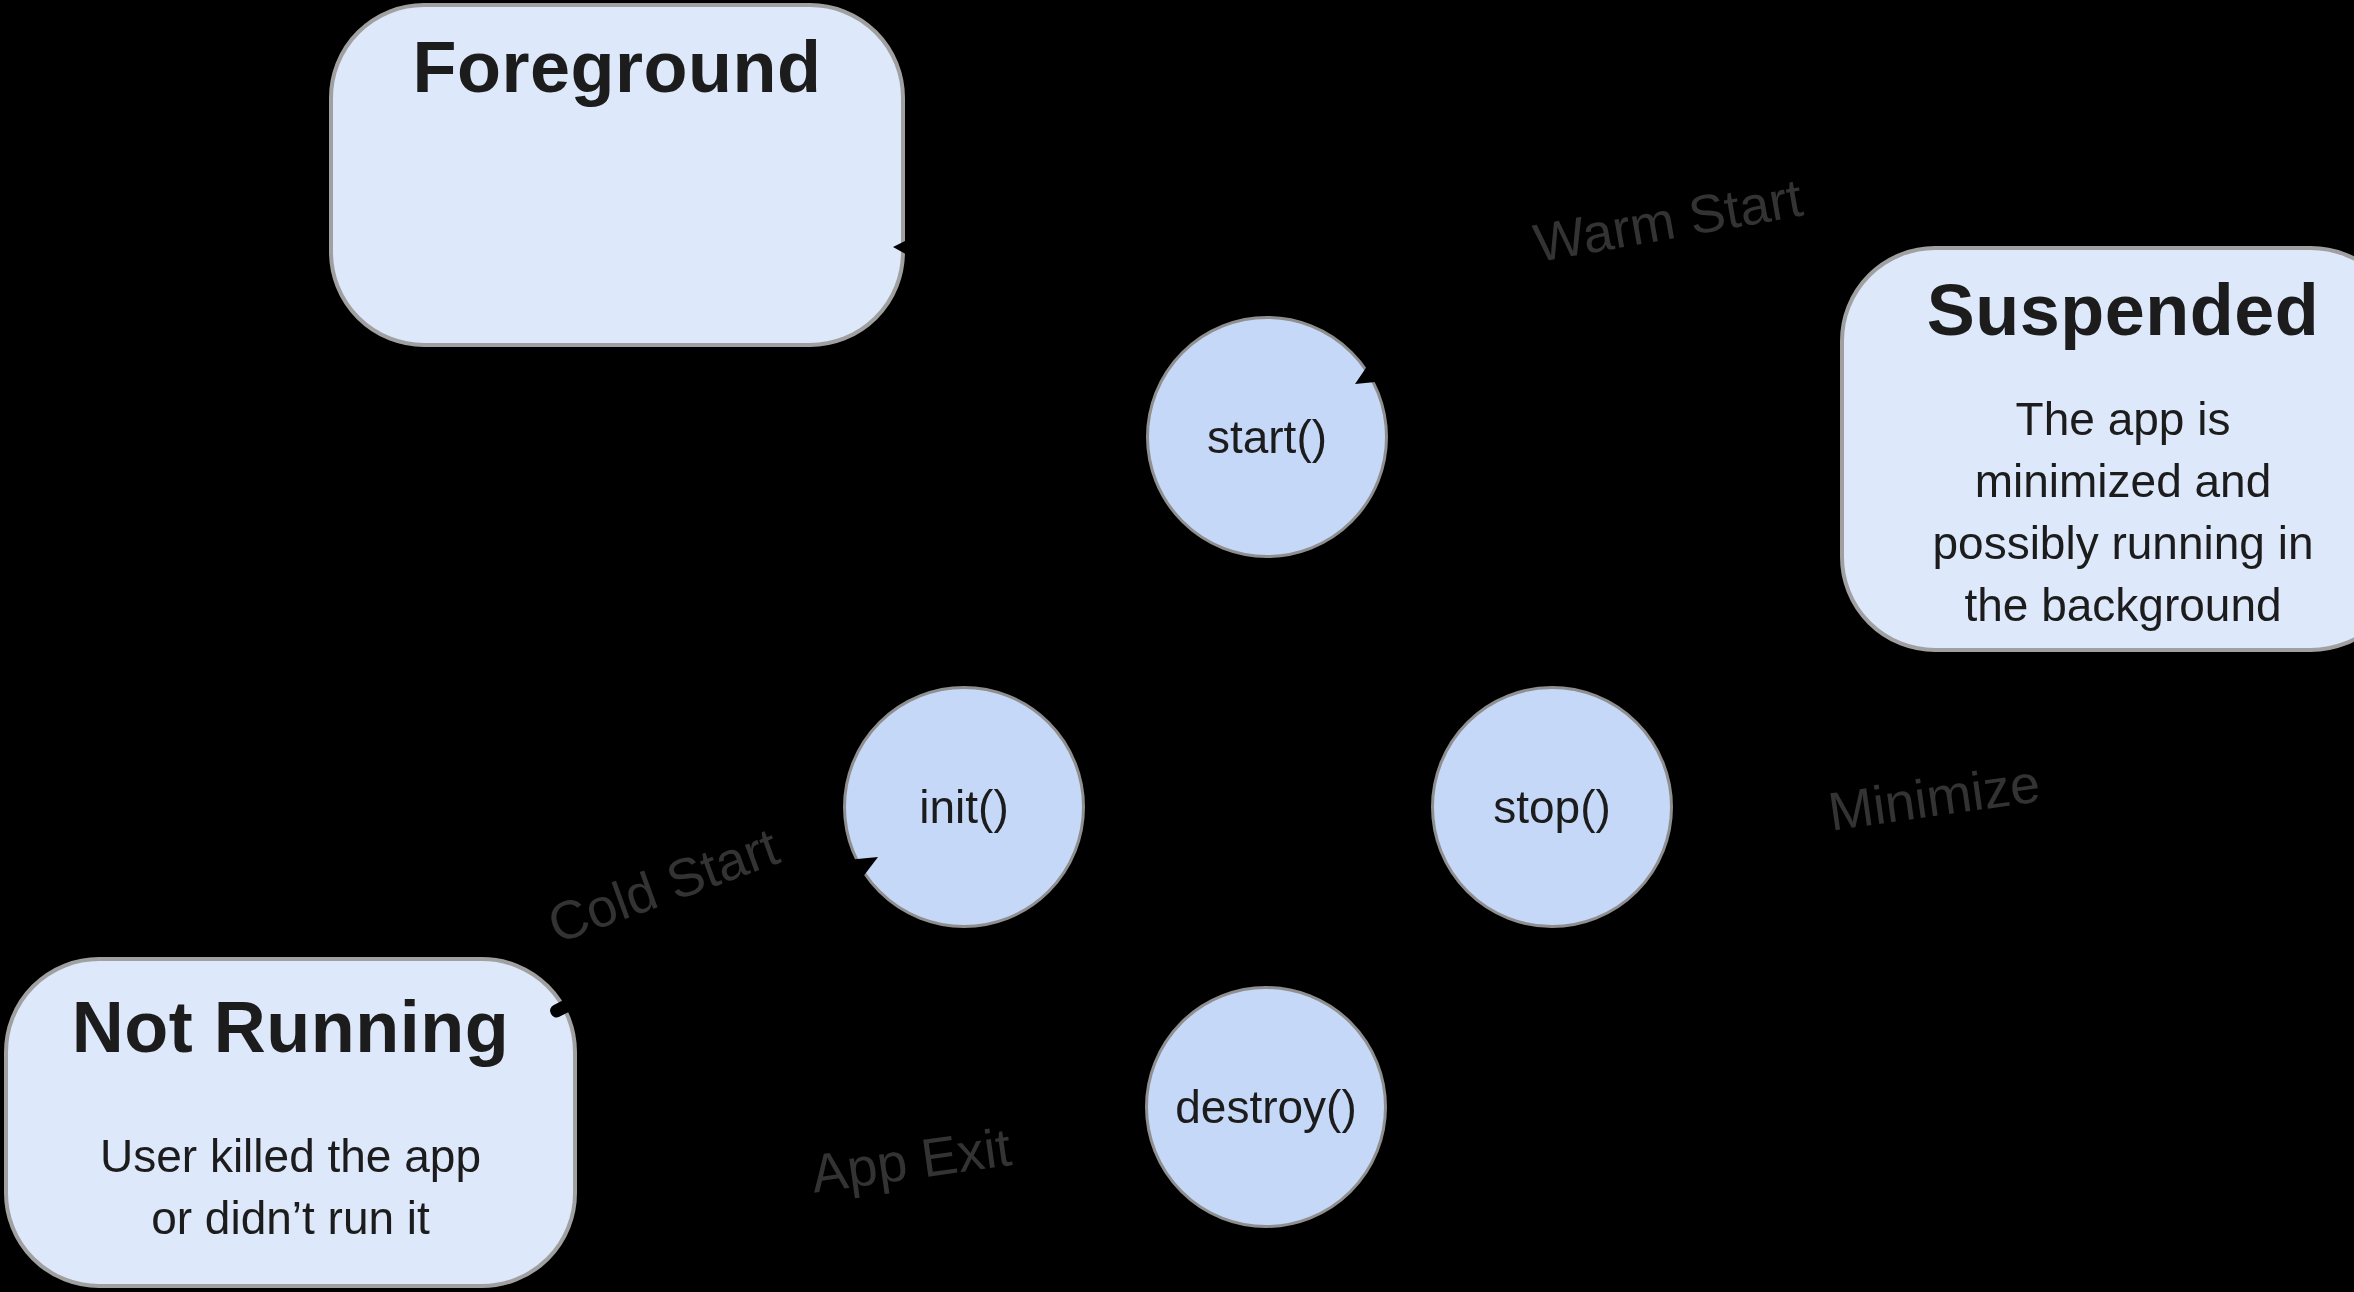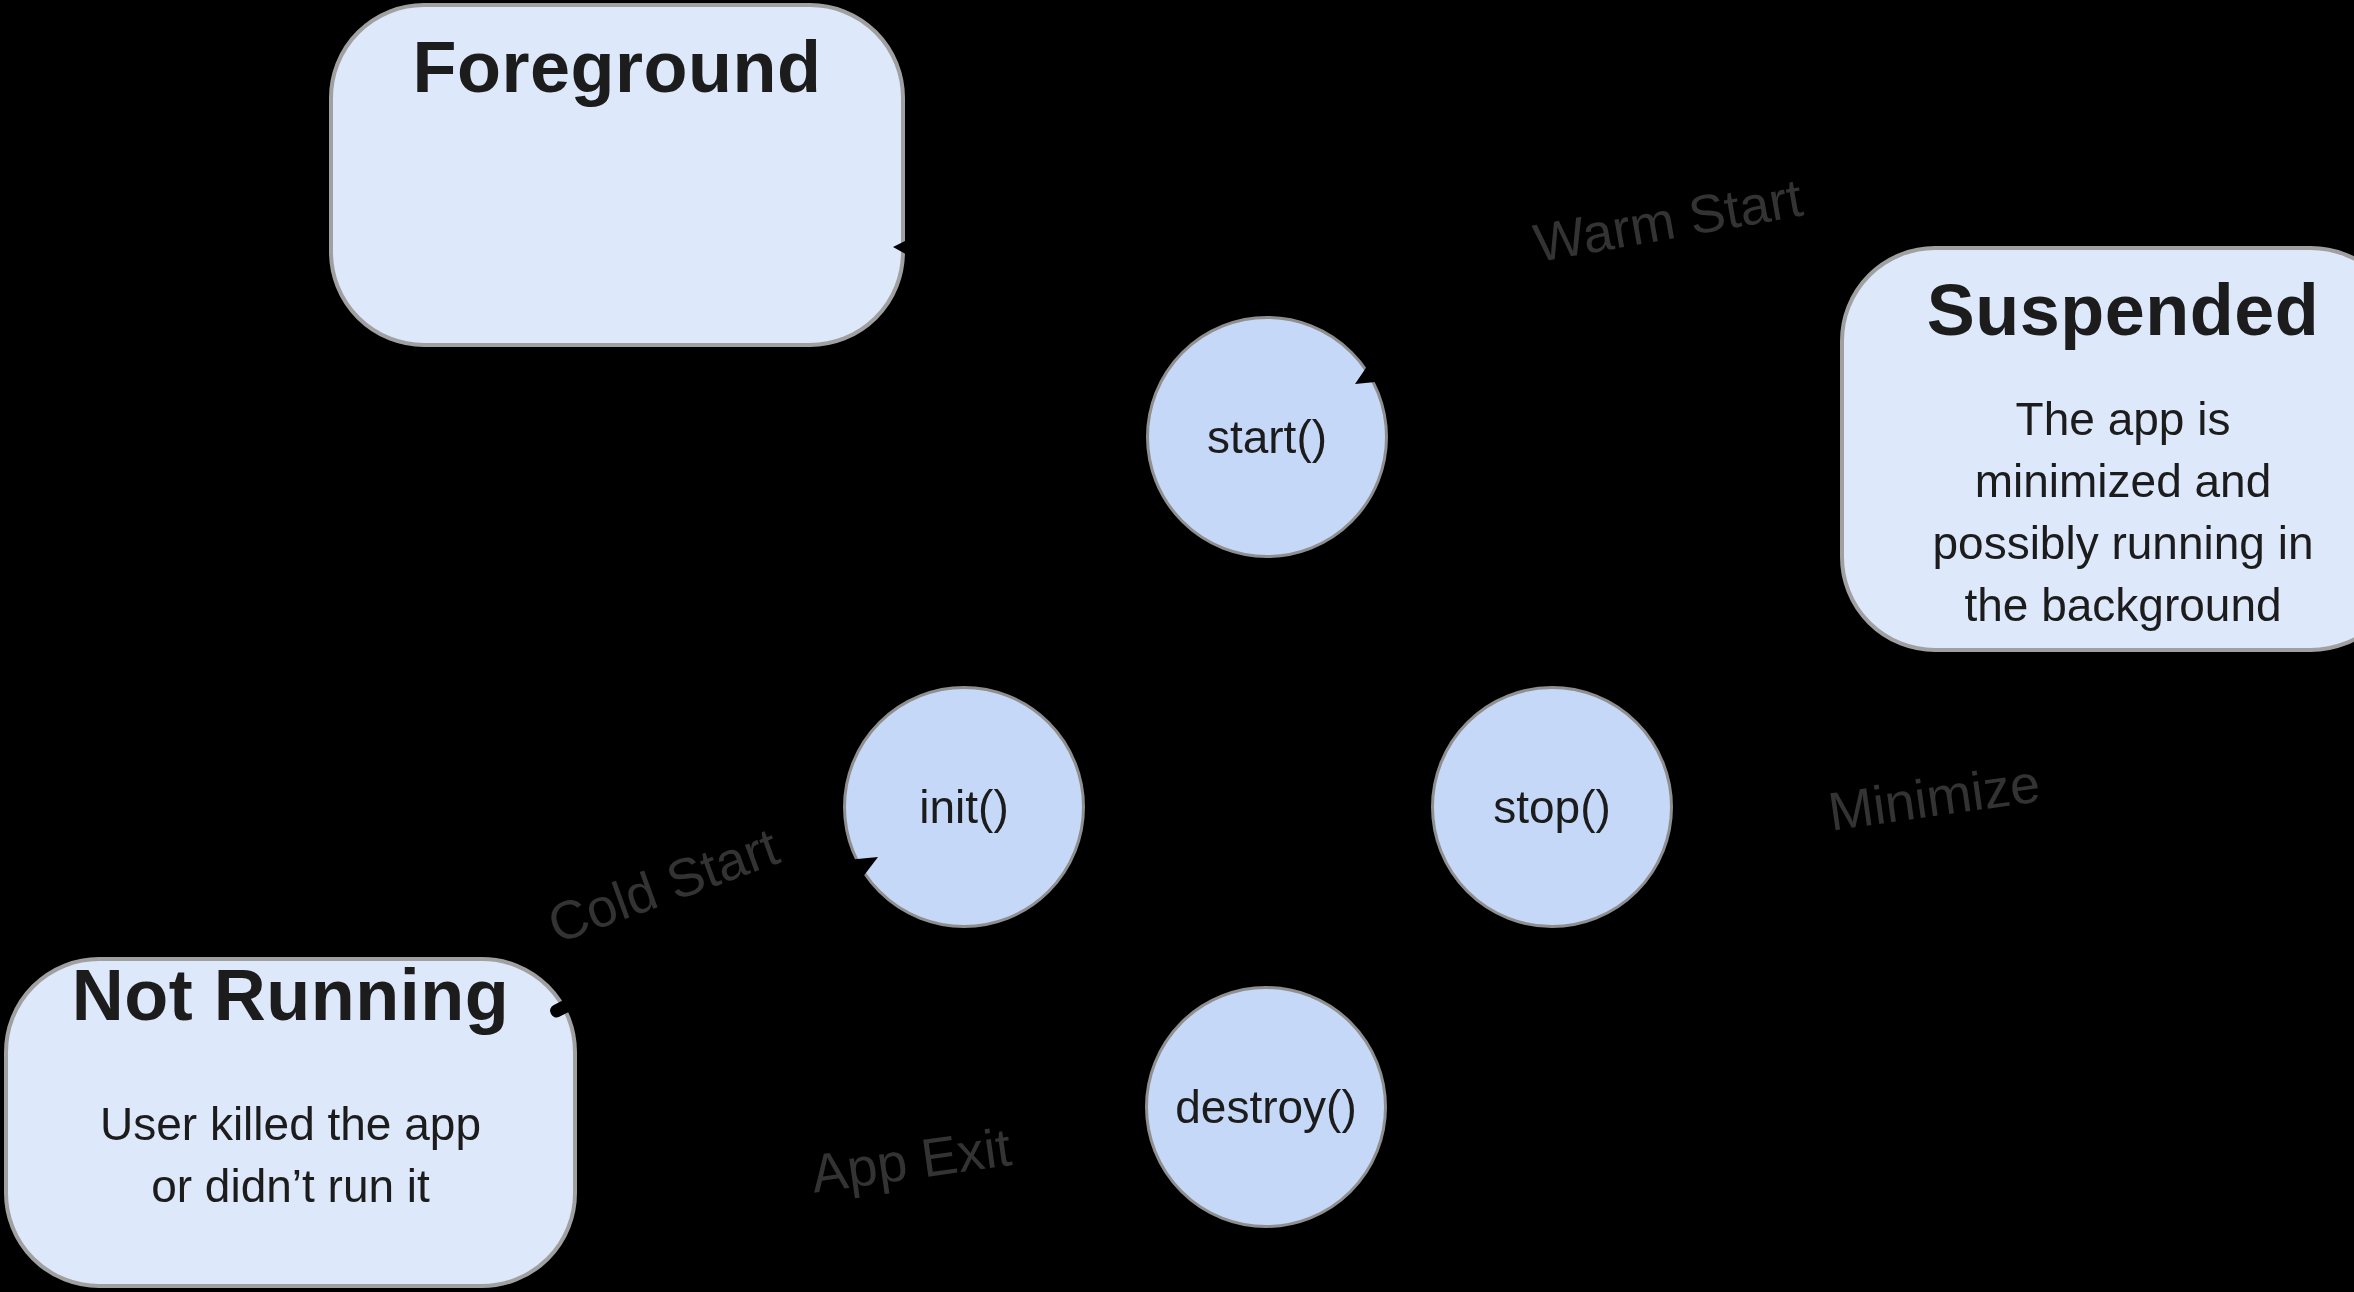--- a/index.html
+++ b/index.html
@@ -32,21 +32,21 @@
   }
   .state-foreground{left:329px;top:3px;width:576px;height:344px;}
   .state-foreground .state-title{padding-top:26px;}
   .state-foreground .state-desc{margin-top:52px;}
 
   .state-suspended{left:1840px;top:246px;width:566px;height:406px;}
   .state-suspended .state-title{padding-top:26px;}
   .state-suspended .state-desc{margin-top:44px;}
 
   .state-not-running{left:4px;top:957px;width:573px;height:331px;}
-  .state-not-running .state-title{}
+  .state-not-running .state-title{padding-top:32px;}
   .state-not-running .state-desc{margin-top:64px;}
 
   
   .method-node{
     position:absolute;
     box-sizing:border-box;
     width:242px;height:242px;
     border-radius:50%;
     background:var(--method-fill,#c5d8f8);
     border:3px solid var(--method-border,#8f8f8f);

